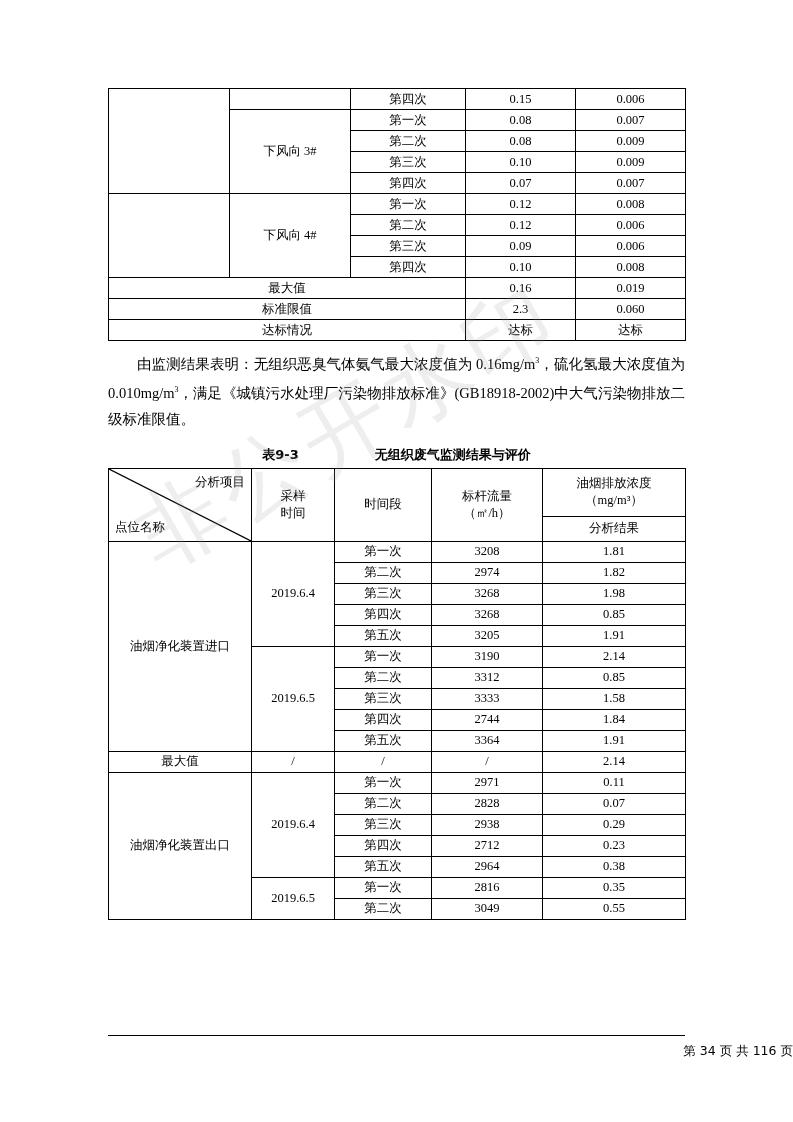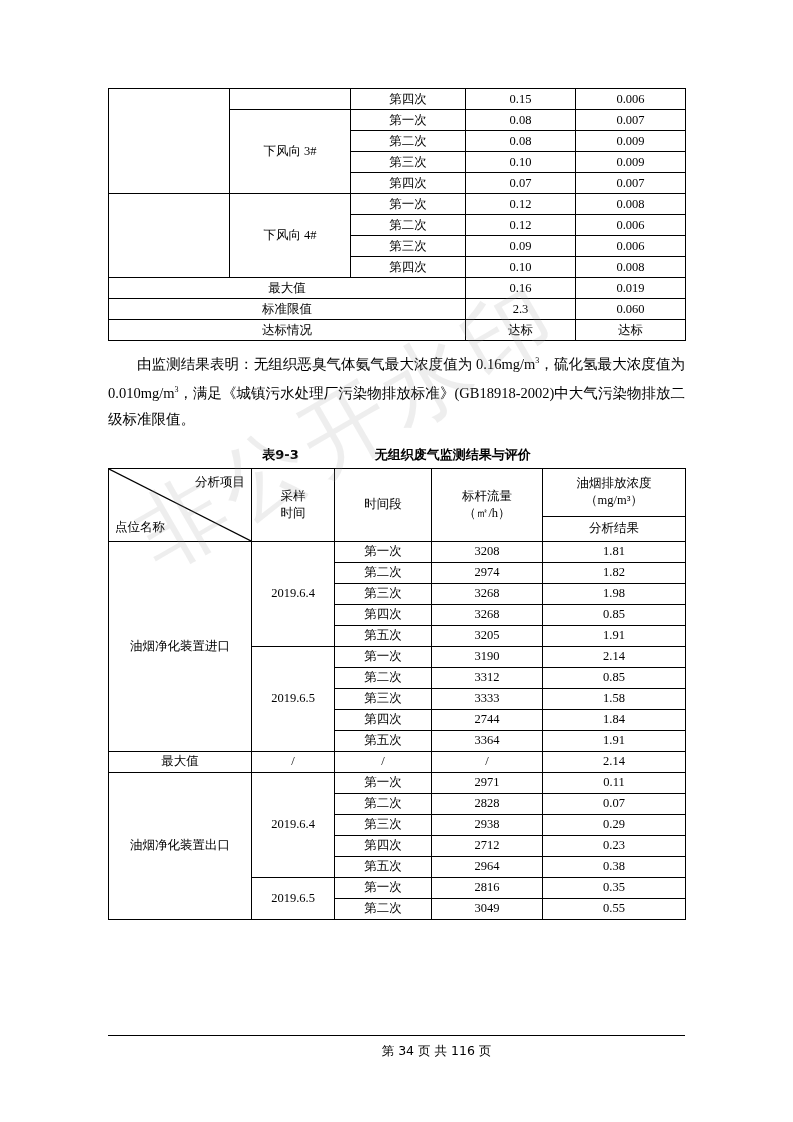--- a/index.html
+++ b/index.html
@@ -93,21 +93,21 @@
     z-index: 2;
     display: flex;
     justify-content: center;
     gap: 76px;
   }
   .footer {
     position: absolute;
     left: 0;
     right: 0;
     bottom: 62px;
-    text-align: center;
+    text-align: right;
     padding-left: 80px;
     font-family: "DejaVu Sans", sans-serif;
     font-size: 12.5px;
     z-index: 2;
   }
   .footer-rule {
     position: absolute;
     left: 108px;
     right: 108px;
     bottom: 86px;

